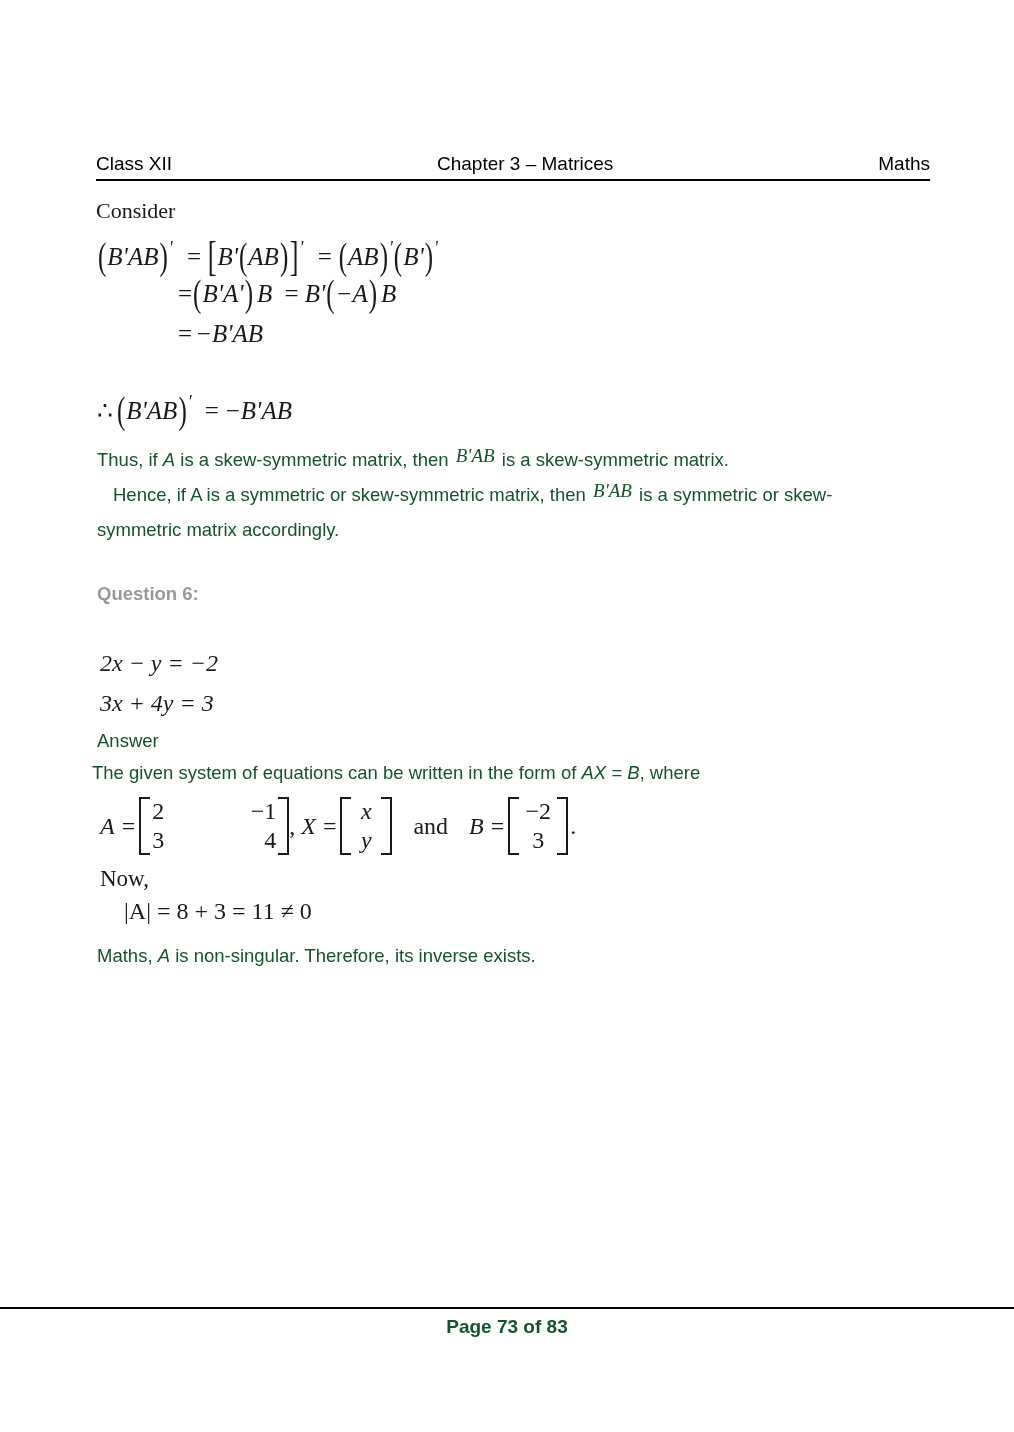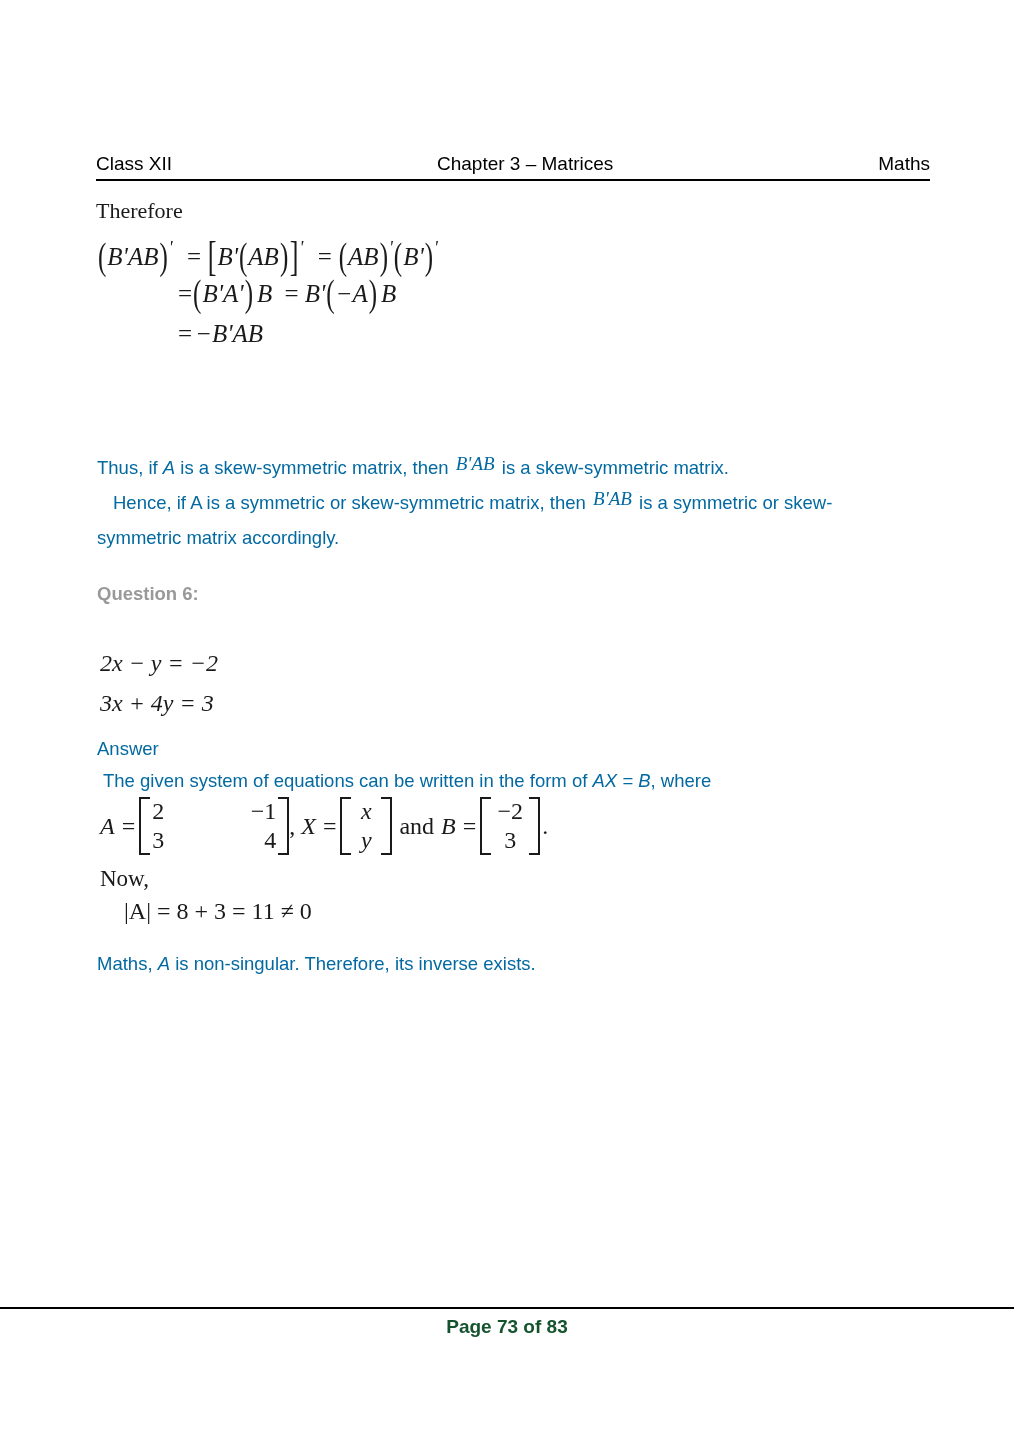--- a/index.html
+++ b/index.html
@@ -42,22 +42,22 @@
     top: 179px;
     width: 834px;
     height: 0;
     border-top: 2px solid #000;
   }
 
   
   .para {
     position: absolute;
     font-size: 18.5px;
-    line-height: 41px;
-    color: #0369a1;
+    line-height: 26px;
+    color: #14532d;
   }
   .para i { font-style: italic; }
 
   
   .math {
     position: absolute;
     font-family: "Liberation Serif", "DejaVu Serif", serif;
     color: #1a1a1a;
     white-space: nowrap;
   }
@@ -100,21 +100,21 @@
     position: absolute;
     display: flex;
     align-items: center;
     font-family: "Liberation Serif", "DejaVu Serif", serif;
     font-size: 24px;
     color: #1a1a1a;
     white-space: nowrap;
   }
   .matrix-row .lbl { font-style: italic; padding-right: 3px; }
   .matrix-row .eq  { padding: 0 4px; }
-  .matrix-row .txt { font-style: normal; padding: 0 7px; }
+  .matrix-row .txt { font-style: normal; padding: 0 21px; }
   .matrix-row .sep { font-style: normal; padding-right: 6px; }
 
   .mat {
     display: inline-flex;
     align-items: stretch;
     position: relative;
     padding: 3px 0;
   }
   .mat .brk {
     width: 11px;
@@ -184,58 +184,62 @@
 
 <div class="page">
 
   <div class="header">
     <span class="header-left">Class XII</span>
     <span class="header-center">Chapter 3 – Matrices</span>
     <span class="header-right">Maths</span>
   </div>
   <div class="header-rule"></div>
 
-  <div class="math" style="left:96px; top:198px; font-size:22px;">Therefore</div>
+  <div class="math" style="left:96px; top:198px; font-size:22px;">Consider</div>
 
   <div class="math" style="left:97px; top:238px; font-size:25px;">
     <span class="pbig">(</span><span class="v">B'AB</span><span class="pbig">)</span><span class="prime">'</span>
     <span class="op" style="padding:0 6px 0 8px;">=</span><span class="bbig">[</span><span class="v">B'</span><span class="pbig">(</span><span class="v">AB</span><span class="pbig">)</span><span class="bbig">]</span><span class="prime">'</span>
     <span class="op" style="padding:0 6px 0 8px;">=</span><span class="pbig">(</span><span class="v">AB</span><span class="pbig">)</span><span class="prime">'</span><span class="pbig">(</span><span class="v">B'</span><span class="pbig">)</span><span class="prime">'</span>
   </div>
 
   <div class="math" style="left:178px; top:280px; font-size:25px;text-align:right;">
     <span class="op">=</span><span class="pbig">(</span><span class="v">B'A'</span><span class="pbig">)</span><span class="v" style="padding-left:3px;">B</span>
     <span class="op" style="padding:0 6px;">=</span><span class="v">B'</span><span class="pbig">(</span><span class="v">−A</span><span class="pbig">)</span><span class="v" style="padding-left:3px;">B</span>
   </div>
 
   <div class="math" style="left:178px; top:320px; font-size:25px;">
     <span class="op">=</span><span class="v" style="padding-left:3px;">−B'AB</span>
   </div>
 
+  <div class="math" style="left:97px; top:392px; font-size:25px;">
+    <span class="op" style="padding-right:3px;">∴</span><span class="pbig">(</span><span class="v">B'AB</span><span class="pbig">)</span><span class="prime">'</span>
+    <span class="op" style="padding:0 5px 0 7px;">=</span><span class="v">−B'AB</span>
+  </div>
 
   <div class="para" style="left:97px; top:447px; width:840px;">
     <span>Thus, if </span><i>A</i><span> is a skew-symmetric matrix, then </span><span class="imath"><span>B'AB</span></span><span> is a skew-symmetric matrix.</span>
   </div>
 
   <div class="para" style="left:97px; top:482px; width:845px;margin-left:16px;">
     <span>Hence, if A is a symmetric or skew-symmetric matrix, then </span><span class="imath"><span>B'AB</span></span><span> is a symmetric or skew-</span>
   </div>
   <div class="para" style="left:97px; top:517px; width:845px;">symmetric matrix accordingly.</div>
 
   <div class="qhead" style="left:97px; top:583px;">Question 6:</div>
 
   <div class="math" style="left:100px; top:650px; font-size:24px;">
     <span style="font-style:italic;">2x − y = −2</span>
   </div>
   <div class="math" style="left:100px; top:690px; font-size:24px;">
     <span style="font-style:italic;">3x + 4y = 3</span>
   </div>
 
   <div class="para" style="left:97px; top:728px;">Answer</div>
-  <div class="para" style="left:103px; top:760px; width:845px;">
+  <div class="para" style="left:92px; top:760px; width:845px;">
     <span>The given system of equations can be written in the form of </span><i>AX = B</i><span>, where</span>
   </div>
 
   <div class="matrix-row" style="left:100px; top:794px;">
     <span class="lbl">A</span>
     <span class="eq">=</span>
     <span class="mat wide">
       <span class="brk l"></span>
       <span class="cells">
         <span class="mrow">

